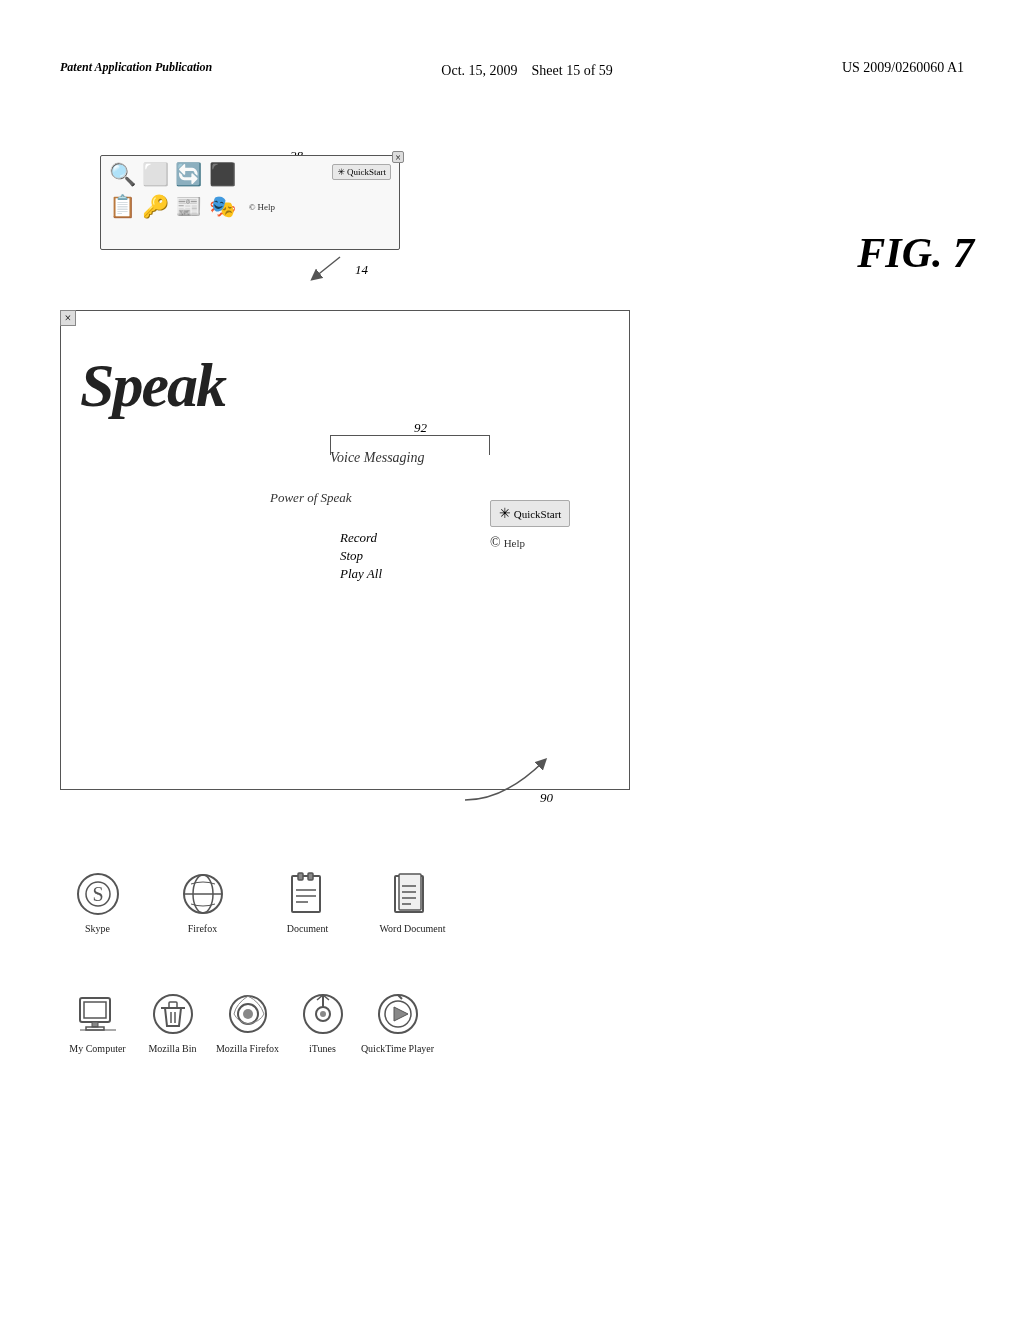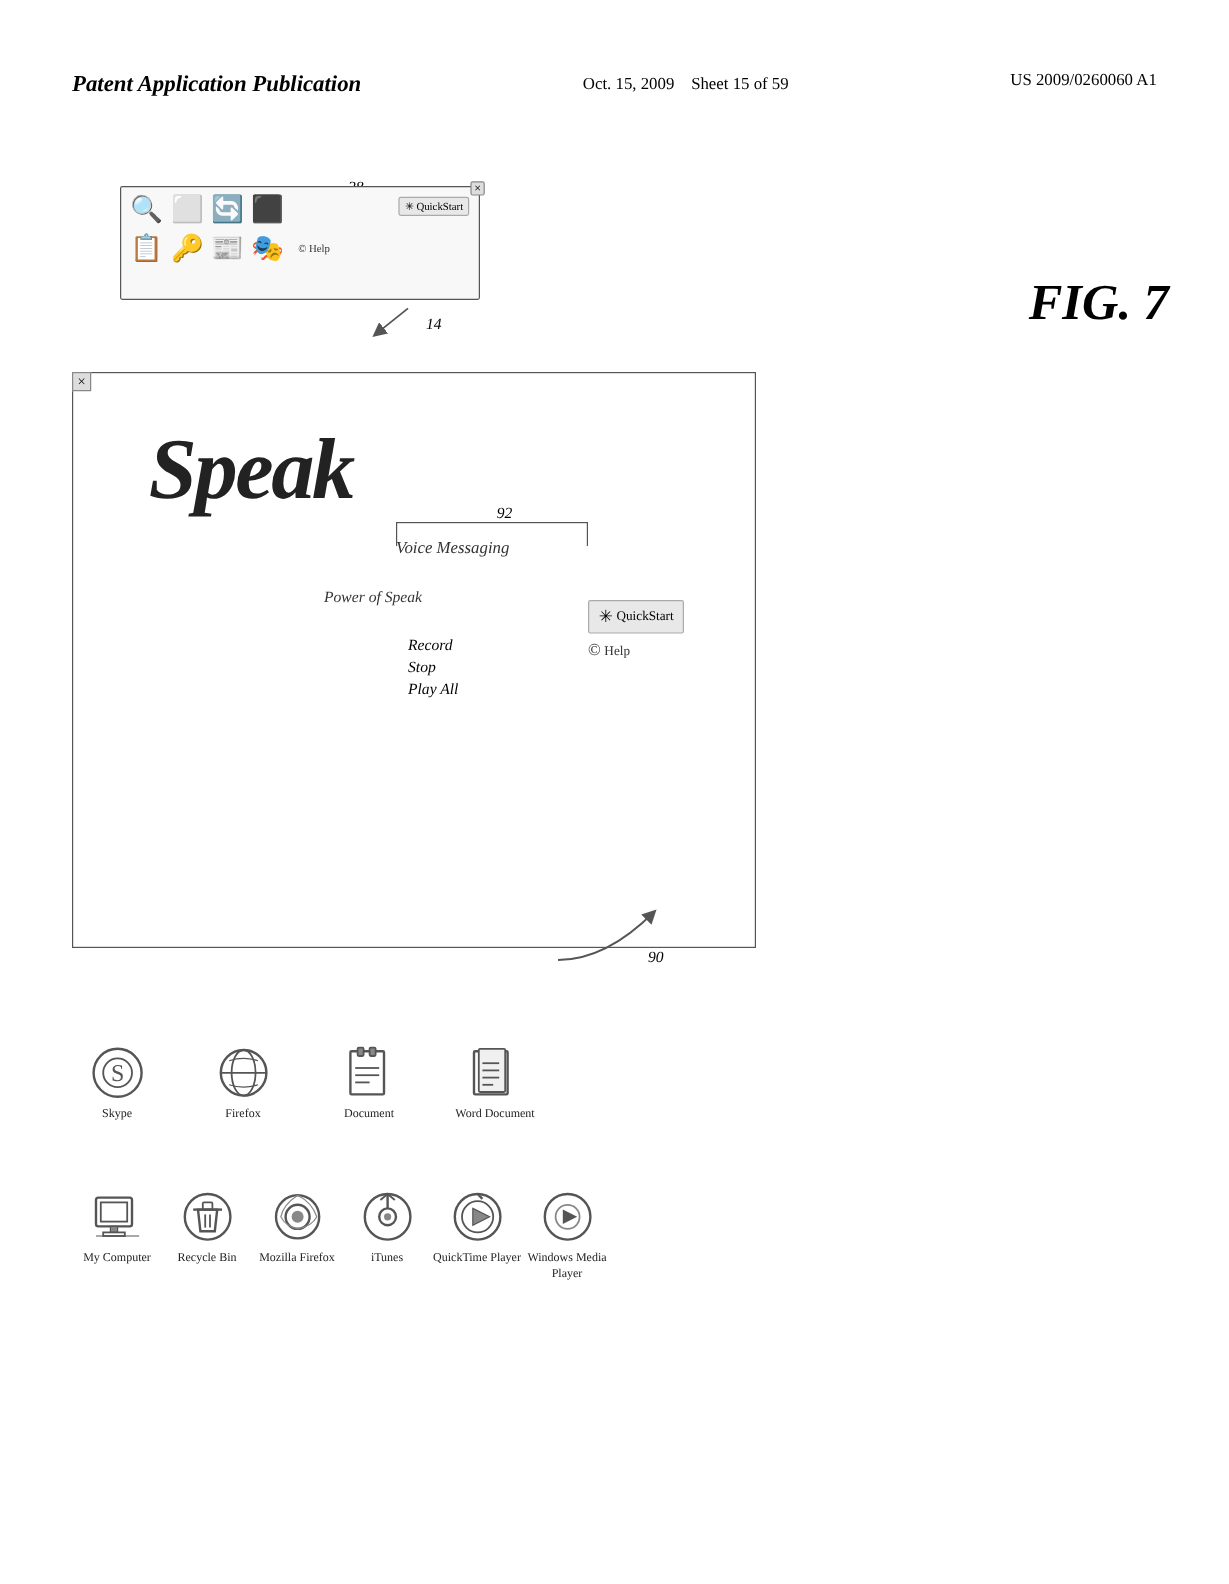--- a/index.html
+++ b/index.html
@@ -17,21 +17,21 @@
       position: absolute;
       top: 60px;
       left: 0;
       right: 0;
       display: flex;
       justify-content: space-between;
       align-items: flex-start;
       padding: 0 60px;
     }
     .header-left {
-      font-size: 19px;
+      font-size: 12px;
       font-weight: bold;
       font-style: italic;
     }
     .header-center {
       font-size: 14px;
       text-align: center;
       line-height: 1.5;
     }
     .header-right {
       font-size: 14px;
@@ -154,26 +154,25 @@
       justify-content: center;
       background: #ddd;
       cursor: pointer;
     }
 
     
     .speak-title {
       position: absolute;
       top: 350px;
       left: 80px;
-      font-size: 72px;
+      font-size: 62px;
       font-weight: bold;
       font-style: italic;
       color: #222;
       letter-spacing: -2px;
-      margin-left: 44px;
     }
 
     
     .power-text {
       position: absolute;
       top: 490px;
       left: 270px;
       font-size: 13px;
       font-style: italic;
       color: #333;
@@ -481,21 +480,21 @@
     <div class="desktop-icon-img">
       <svg width="44" height="44" viewBox="0 0 44 44">
         <circle cx="22" cy="22" r="19" fill="none" stroke="#555" stroke-width="2"></circle>
         <path d="M14,16 L16,34 L28,34 L30,16 Z" fill="none" stroke="#555" stroke-width="2"></path>
         <line x1="10" y1="16" x2="34" y2="16" stroke="#555" stroke-width="2"></line>
         <rect x="18" y="10" width="8" height="6" fill="none" stroke="#555" stroke-width="1.5" rx="1"></rect>
         <line x1="20" y1="20" x2="20" y2="31" stroke="#555" stroke-width="1.5"></line>
         <line x1="24" y1="20" x2="24" y2="31" stroke="#555" stroke-width="1.5"></line>
       </svg>
     </div>
-    <div class="desktop-icon-label">Recycle Bin</div>
+    <div class="desktop-icon-label">Mozilla Bin</div>
   </div>
 
   <div class="desktop-icon">
     <div class="desktop-icon-img">
       <svg width="44" height="44" viewBox="0 0 44 44">
         <circle cx="22" cy="22" r="18" fill="none" stroke="#555" stroke-width="2"></circle>
         <circle cx="22" cy="22" r="10" fill="none" stroke="#555" stroke-width="2"></circle>
         <path d="M22,4 Q34,10 38,22 Q34,30 22,32 Q12,30 8,22 Q10,12 22,4Z" fill="none" stroke="#888" stroke-width="1"></path>
         <circle cx="22" cy="22" r="5" fill="#888"></circle>
       </svg>
@@ -521,23 +520,13 @@
       <svg width="44" height="44" viewBox="0 0 44 44">
         <circle cx="22" cy="22" r="19" fill="none" stroke="#555" stroke-width="2"></circle>
         <circle cx="22" cy="22" r="13" fill="none" stroke="#555" stroke-width="1.5"></circle>
         <polygon points="18,15 32,22 18,29" fill="#888" stroke="#555" stroke-width="1"></polygon>
         <line x1="22" y1="3" x2="26" y2="7" stroke="#555" stroke-width="2"></line>
       </svg>
     </div>
     <div class="desktop-icon-label">QuickTime Player</div>
   </div>
 
-  <div class="desktop-icon">
-    <div class="desktop-icon-img">
-      <svg width="44" height="44" viewBox="0 0 44 44">
-        <circle cx="22" cy="22" r="19" fill="none" stroke="#555" stroke-width="2"></circle>
-        <circle cx="22" cy="22" r="10" fill="none" stroke="#888" stroke-width="1.5"></circle>
-        <polygon points="18,16 30,22 18,28" fill="#555"></polygon>
-      </svg>
-    </div>
-    <div class="desktop-icon-label">Windows Media Player</div>
-  </div>
 </div>
 
 </body></html>

